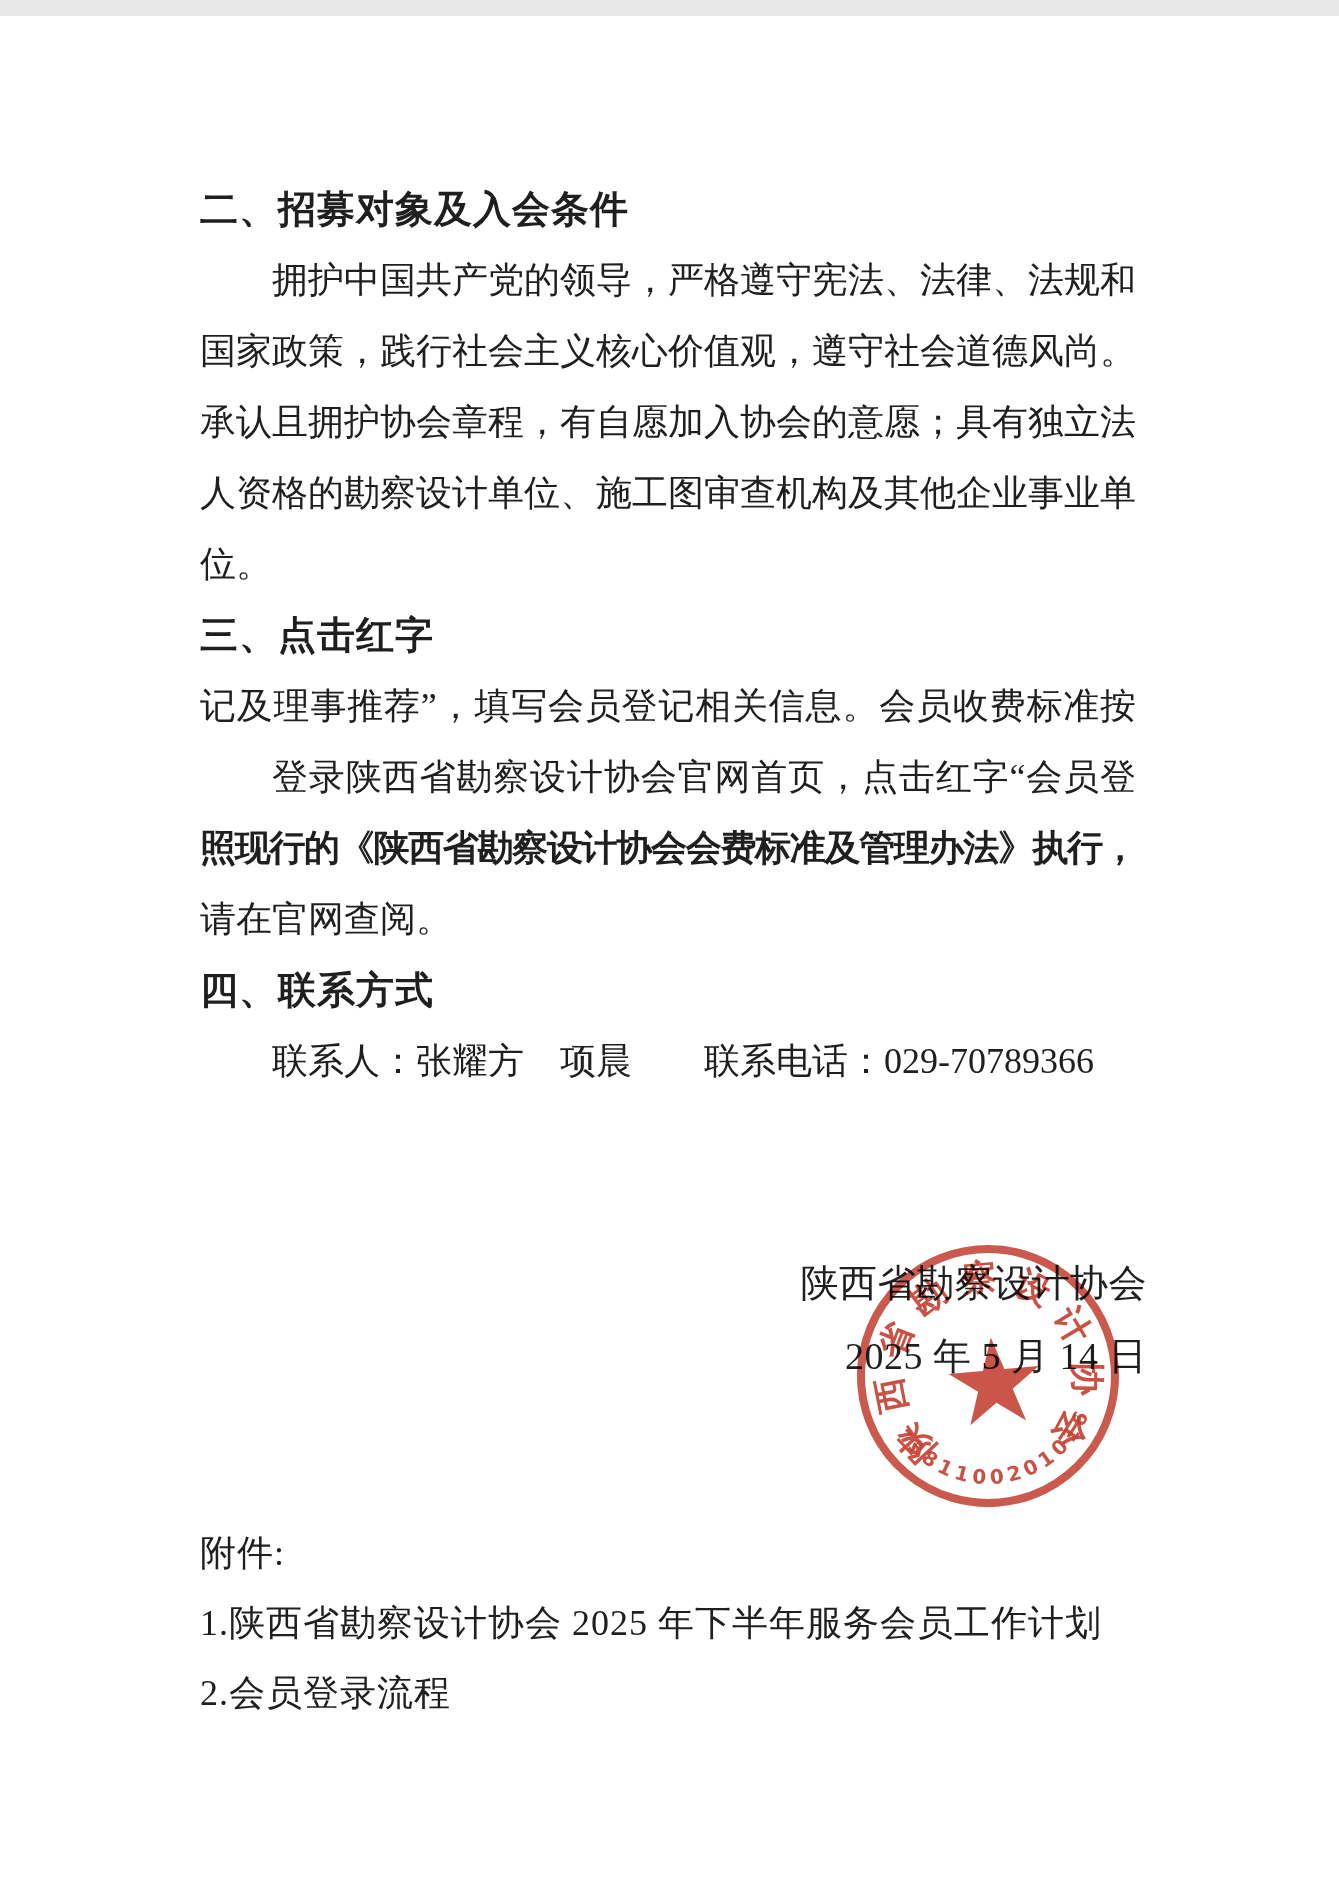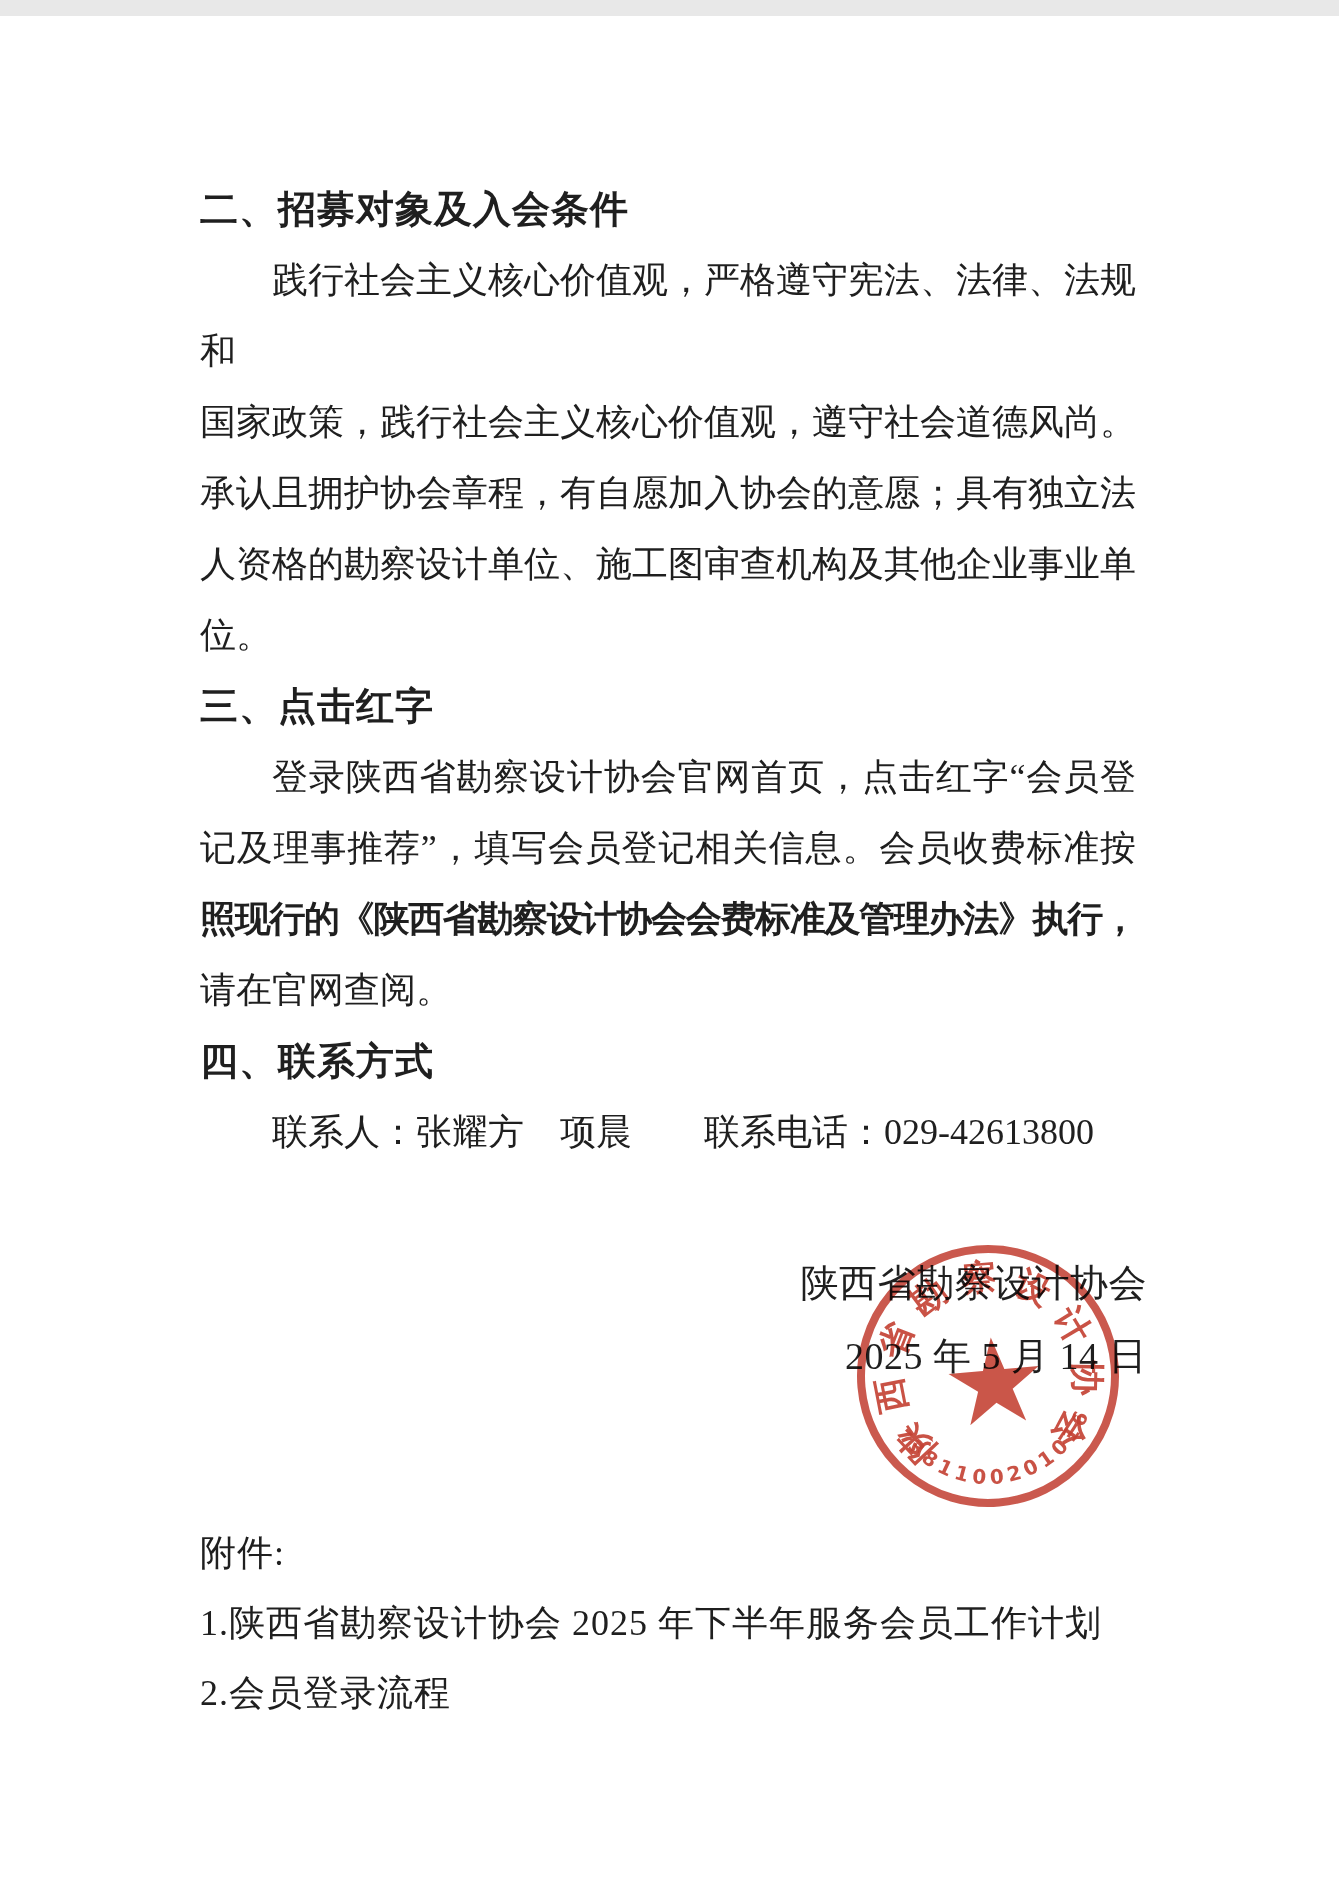--- a/index.html
+++ b/index.html
@@ -88,34 +88,34 @@
     font-family:"DejaVu Sans",sans-serif;
   }
 </style>
 </head>
 <body>
 
 <div class="page">
 
   <div class="flow">
     <div class="h">二、招募对象及入会条件</div>
-    <div class="ln j ind">践行社会主义核心价值观，严格遵守宪法、法律、法规和</div>
+    <div class="ln j ind">拥护中国共产党的领导，严格遵守宪法、法律、法规和</div>
     <div class="ln j">国家政策，践行社会主义核心价值观，遵守社会道德风尚。</div>
     <div class="ln j">承认且拥护协会章程，有自愿加入协会的意愿；具有独立法</div>
     <div class="ln j">人资格的勘察设计单位、施工图审查机构及其他企业事业单</div>
     <div class="ln">位。</div>
 
     <div class="h">三、点击红字</div>
+    <div class="ln j">记及理事推荐”，填写会员登记相关信息。会员收费标准按</div>
     <div class="ln j ind">登录陕西省勘察设计协会官网首页，点击红字“会员登</div>
-    <div class="ln j">记及理事推荐”，填写会员登记相关信息。会员收费标准按</div>
     <div class="ln j tight">照现行的《陕西省勘察设计协会会费标准及管理办法》执行，</div>
     <div class="ln">请在官网查阅。</div>
 
     <div class="h">四、联系方式</div>
-    <div class="ln ind">联系人：张耀方　项晨　　联系电话：029-42613800</div>
+    <div class="ln ind">联系人：张耀方　项晨　　联系电话：029-70789366</div>
   </div>
 
   <div class="signature">
     <div>陕西省勘察设计协会</div>
     <div>2025 年 5 月 14 日</div>
   </div>
 
   <div class="seal">
     <div class="seal-border"></div>
     <div class="seal-star">★</div>

